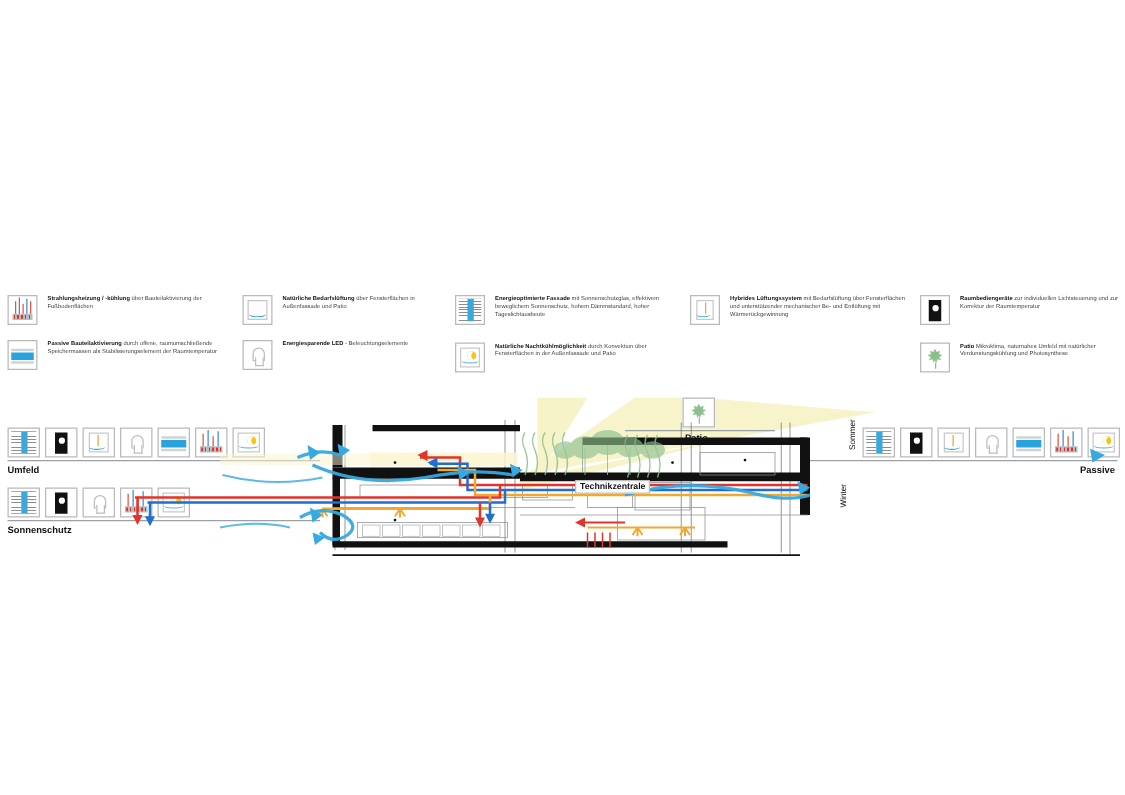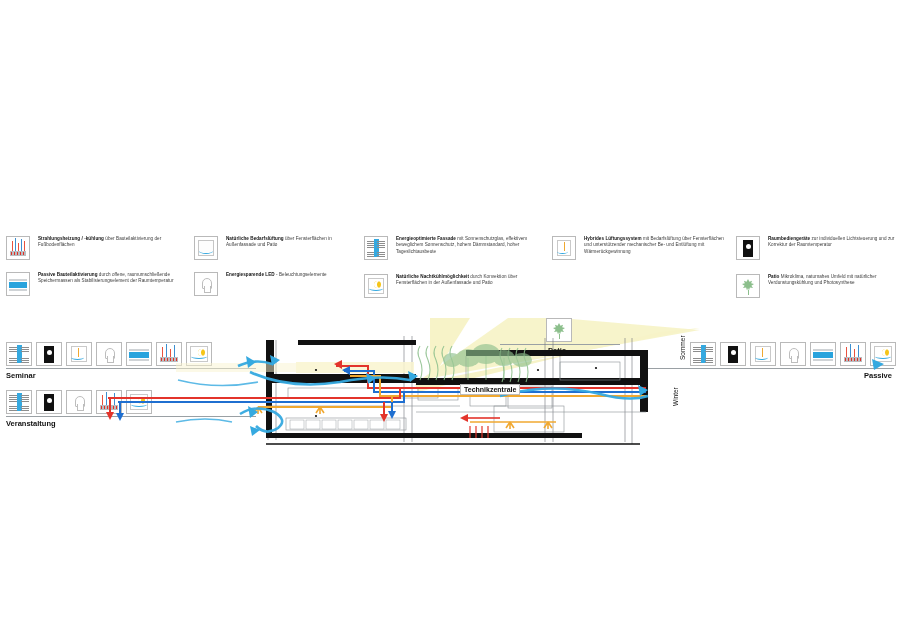--- a/index.html
+++ b/index.html
@@ -245,21 +245,21 @@
         </div>
       </div>
     <div class="ico-box">
         <div class="ico-moon">
           <div class="fr"></div>
           <div class="mn"></div>
           <div class="wv"></div>
         </div>
       </div>
   </div>
-  <div class="room-label" style="left:6px;top:53px;">Seminar</div>
+  <div class="room-label" style="left:6px;top:53px;">Umfeld</div>
   <div class="hline" style="left:6px;top:50px;width:250px;"></div>
 
   <div class="ico-row" style="left:6px;top:72px;">
     <div class="ico-box">
         <div class="ico-fac">
           <div class="rays" style="left:2px;"></div>
           <div class="pane"></div>
           <div class="rays" style="right:2px;"></div>
         </div>
       </div>
@@ -286,21 +286,21 @@
         </div>
       </div>
     <div class="ico-box">
         <div class="ico-moon">
           <div class="fr"></div>
           <div class="mn"></div>
           <div class="wv"></div>
         </div>
       </div>
   </div>
-  <div class="room-label" style="left:6px;top:101px;">Veranstaltung</div>
+  <div class="room-label" style="left:6px;top:101px;">Sonnenschutz</div>
   <div class="hline" style="left:6px;top:98px;width:250px;"></div>
 
   <div class="ico-row" style="left:690px;top:24px;">
     <div class="ico-box">
         <div class="ico-fac">
           <div class="rays" style="left:2px;"></div>
           <div class="pane"></div>
           <div class="rays" style="right:2px;"></div>
         </div>
       </div>

